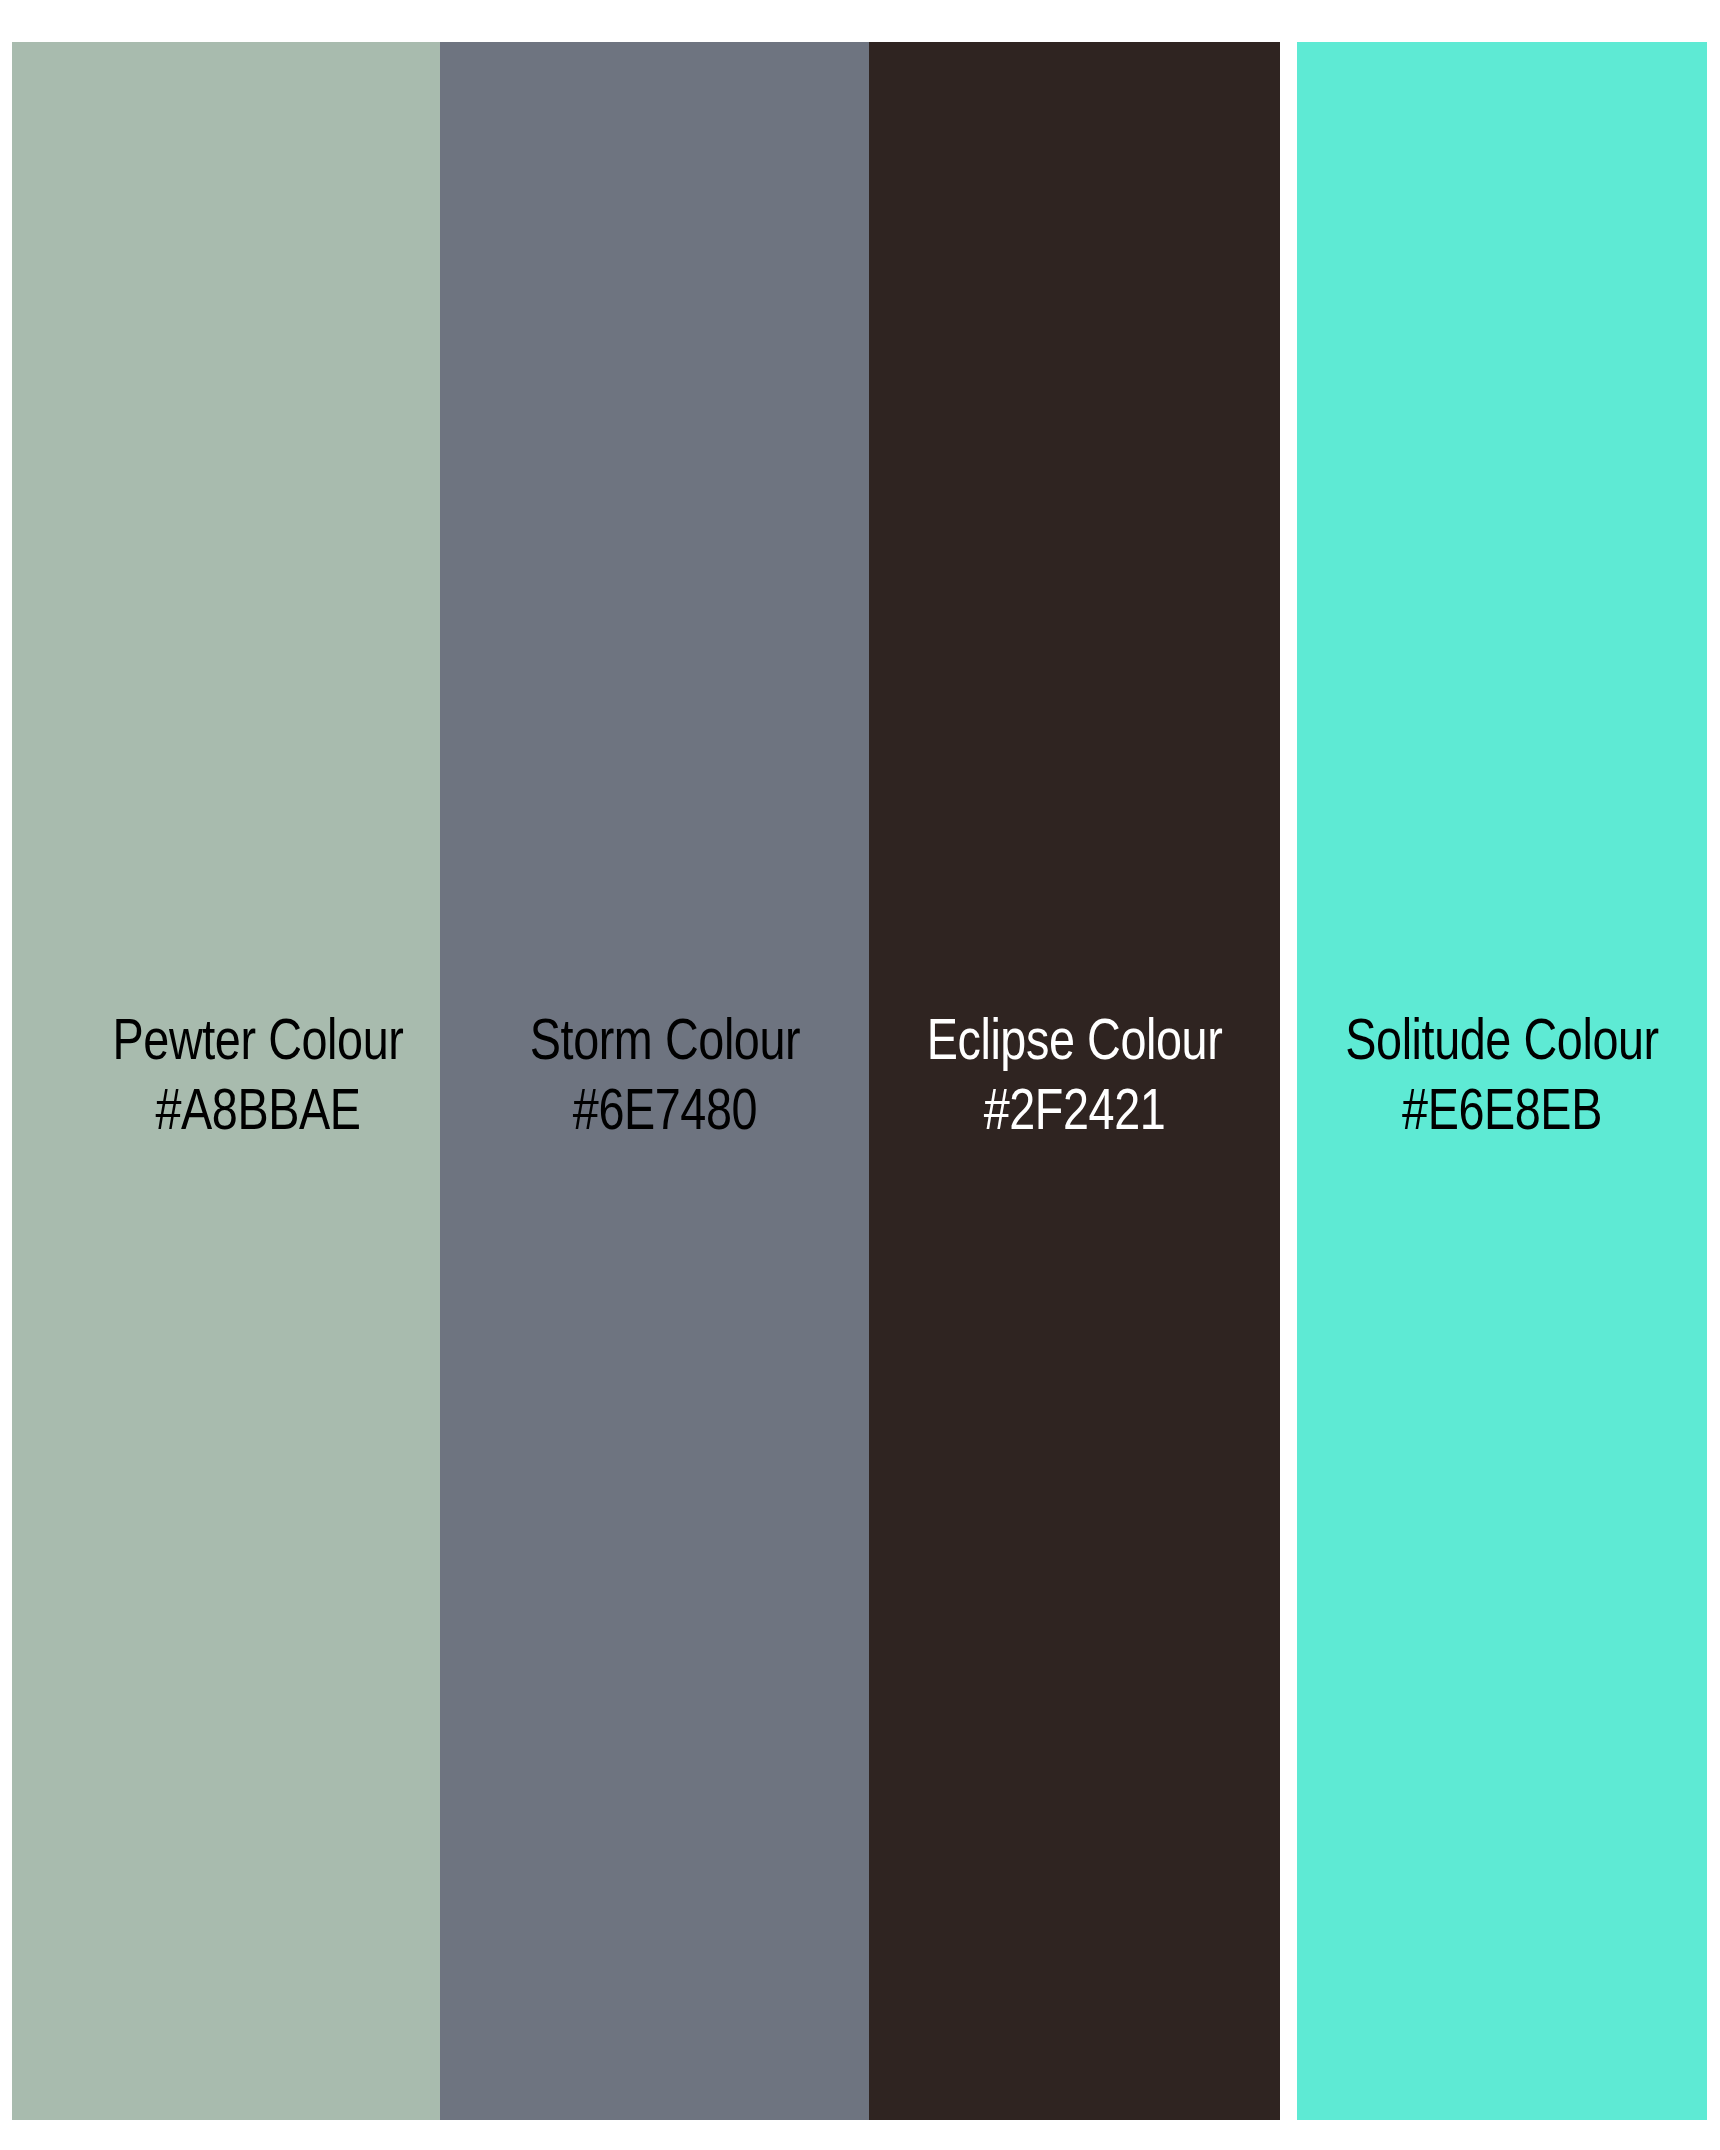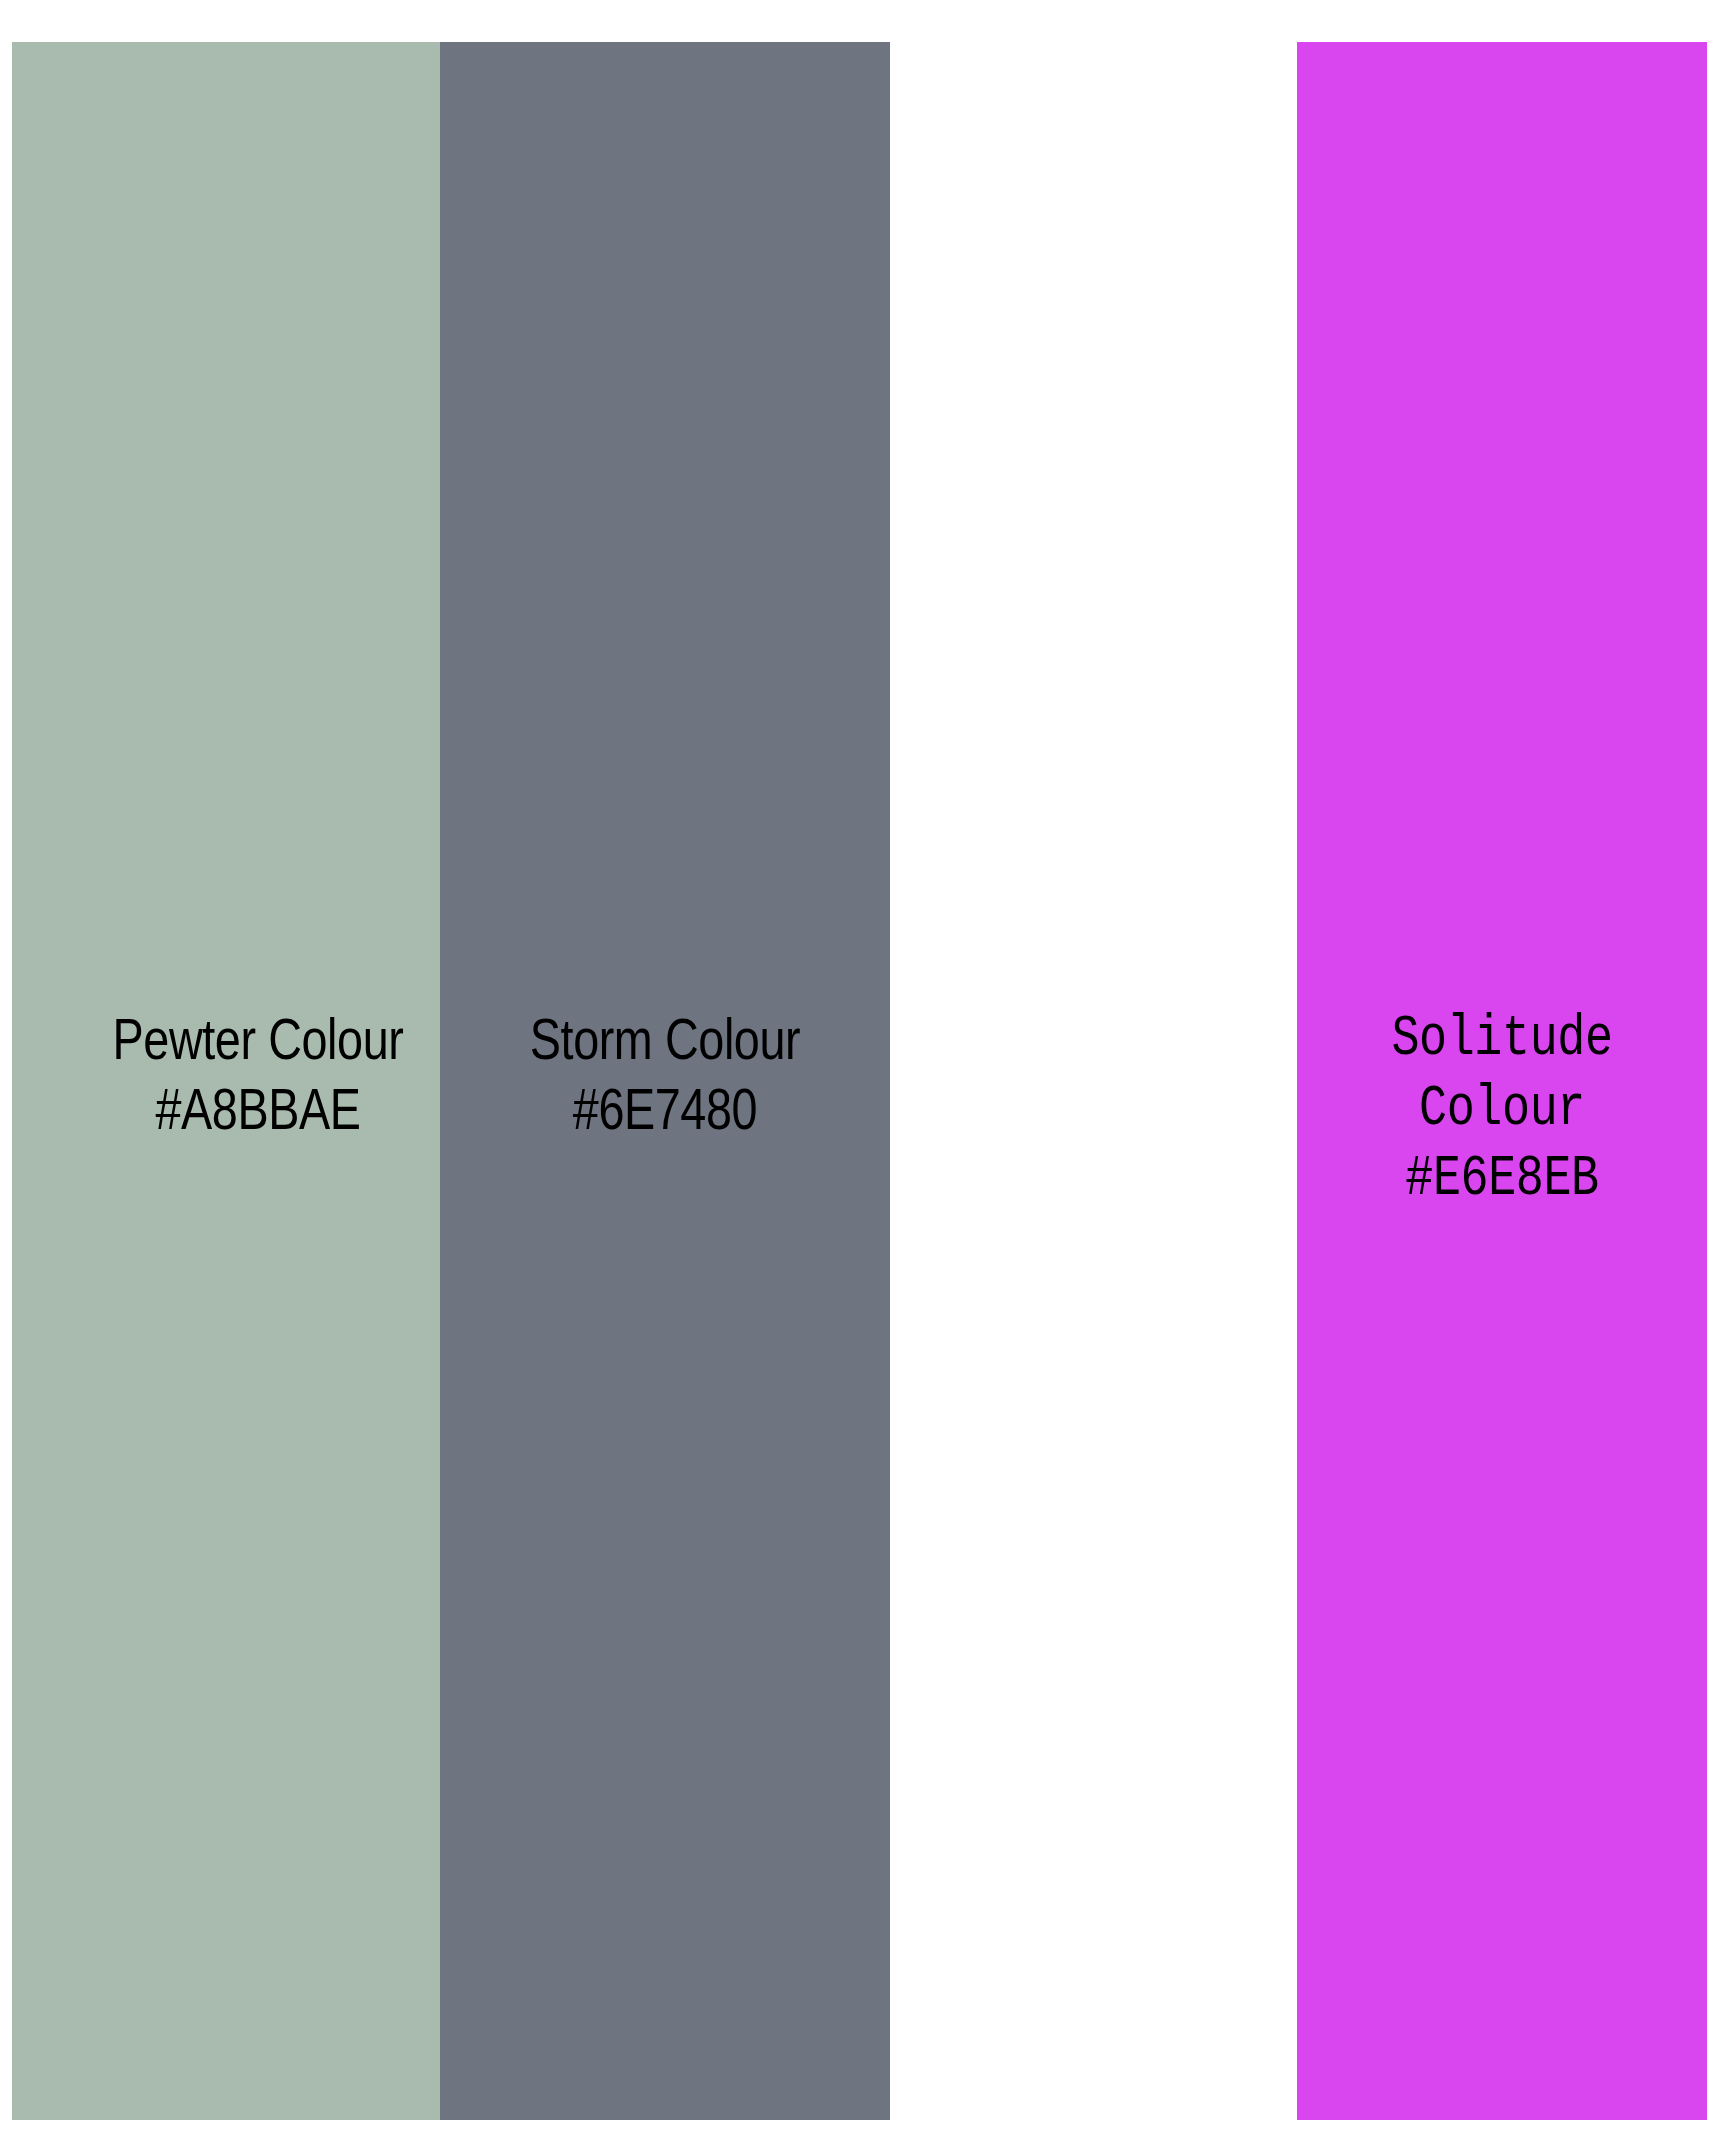--- a/index.html
+++ b/index.html
@@ -68,22 +68,28 @@
     </div>
   </div>
 
   <div class="swatch swatch-1" style="background-color: rgb(110, 116, 128);">
     <div class="swatch-label" style="color: rgb(0, 0, 0);">
       <span class="swatch-name">Storm Colour</span>
       <span class="swatch-hex">#6E7480</span>
     </div>
   </div>
 
+  <div class="swatch swatch-2" style="background-color: rgb(47, 36, 33);">
+    <div class="swatch-label" style="color: rgb(255, 255, 255);">
+      <span class="swatch-name">Eclipse Colour</span>
+      <span class="swatch-hex">#2F2421</span>
+    </div>
+  </div>
 
-  <div class="swatch swatch-3" style="background-color: #d946ef; font-family: Liberation Mono, monospace;">
+  <div class="swatch swatch-3" style="background-color: #5eead4;">
     <div class="swatch-label" style="color: rgb(0, 0, 0);">
       <span class="swatch-name">Solitude Colour</span>
       <span class="swatch-hex">#E6E8EB</span>
     </div>
   </div>
 
 </div>
 
 
 </body></html>

